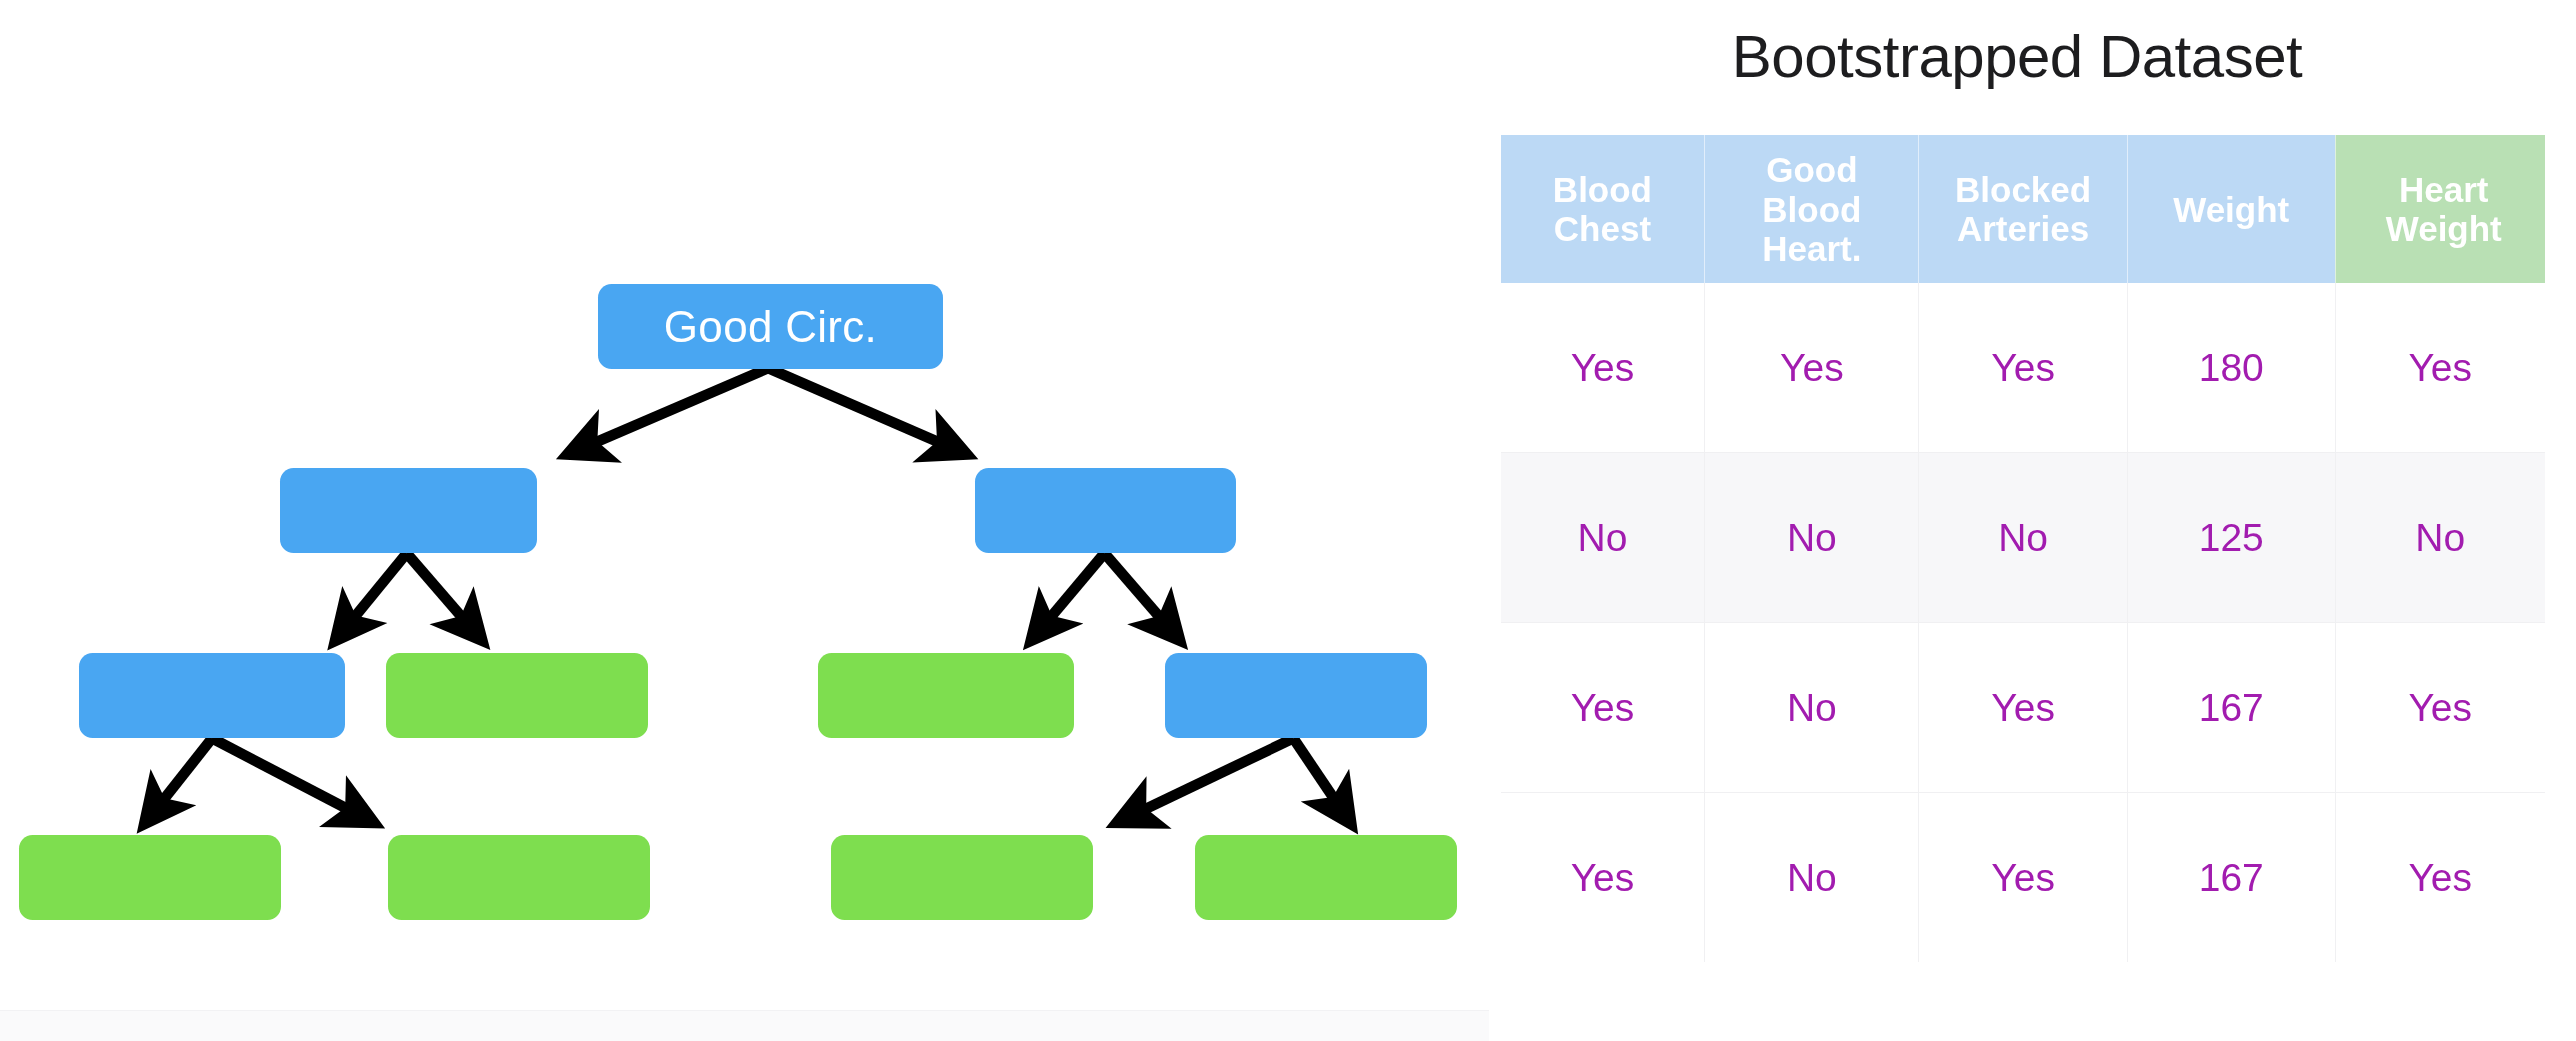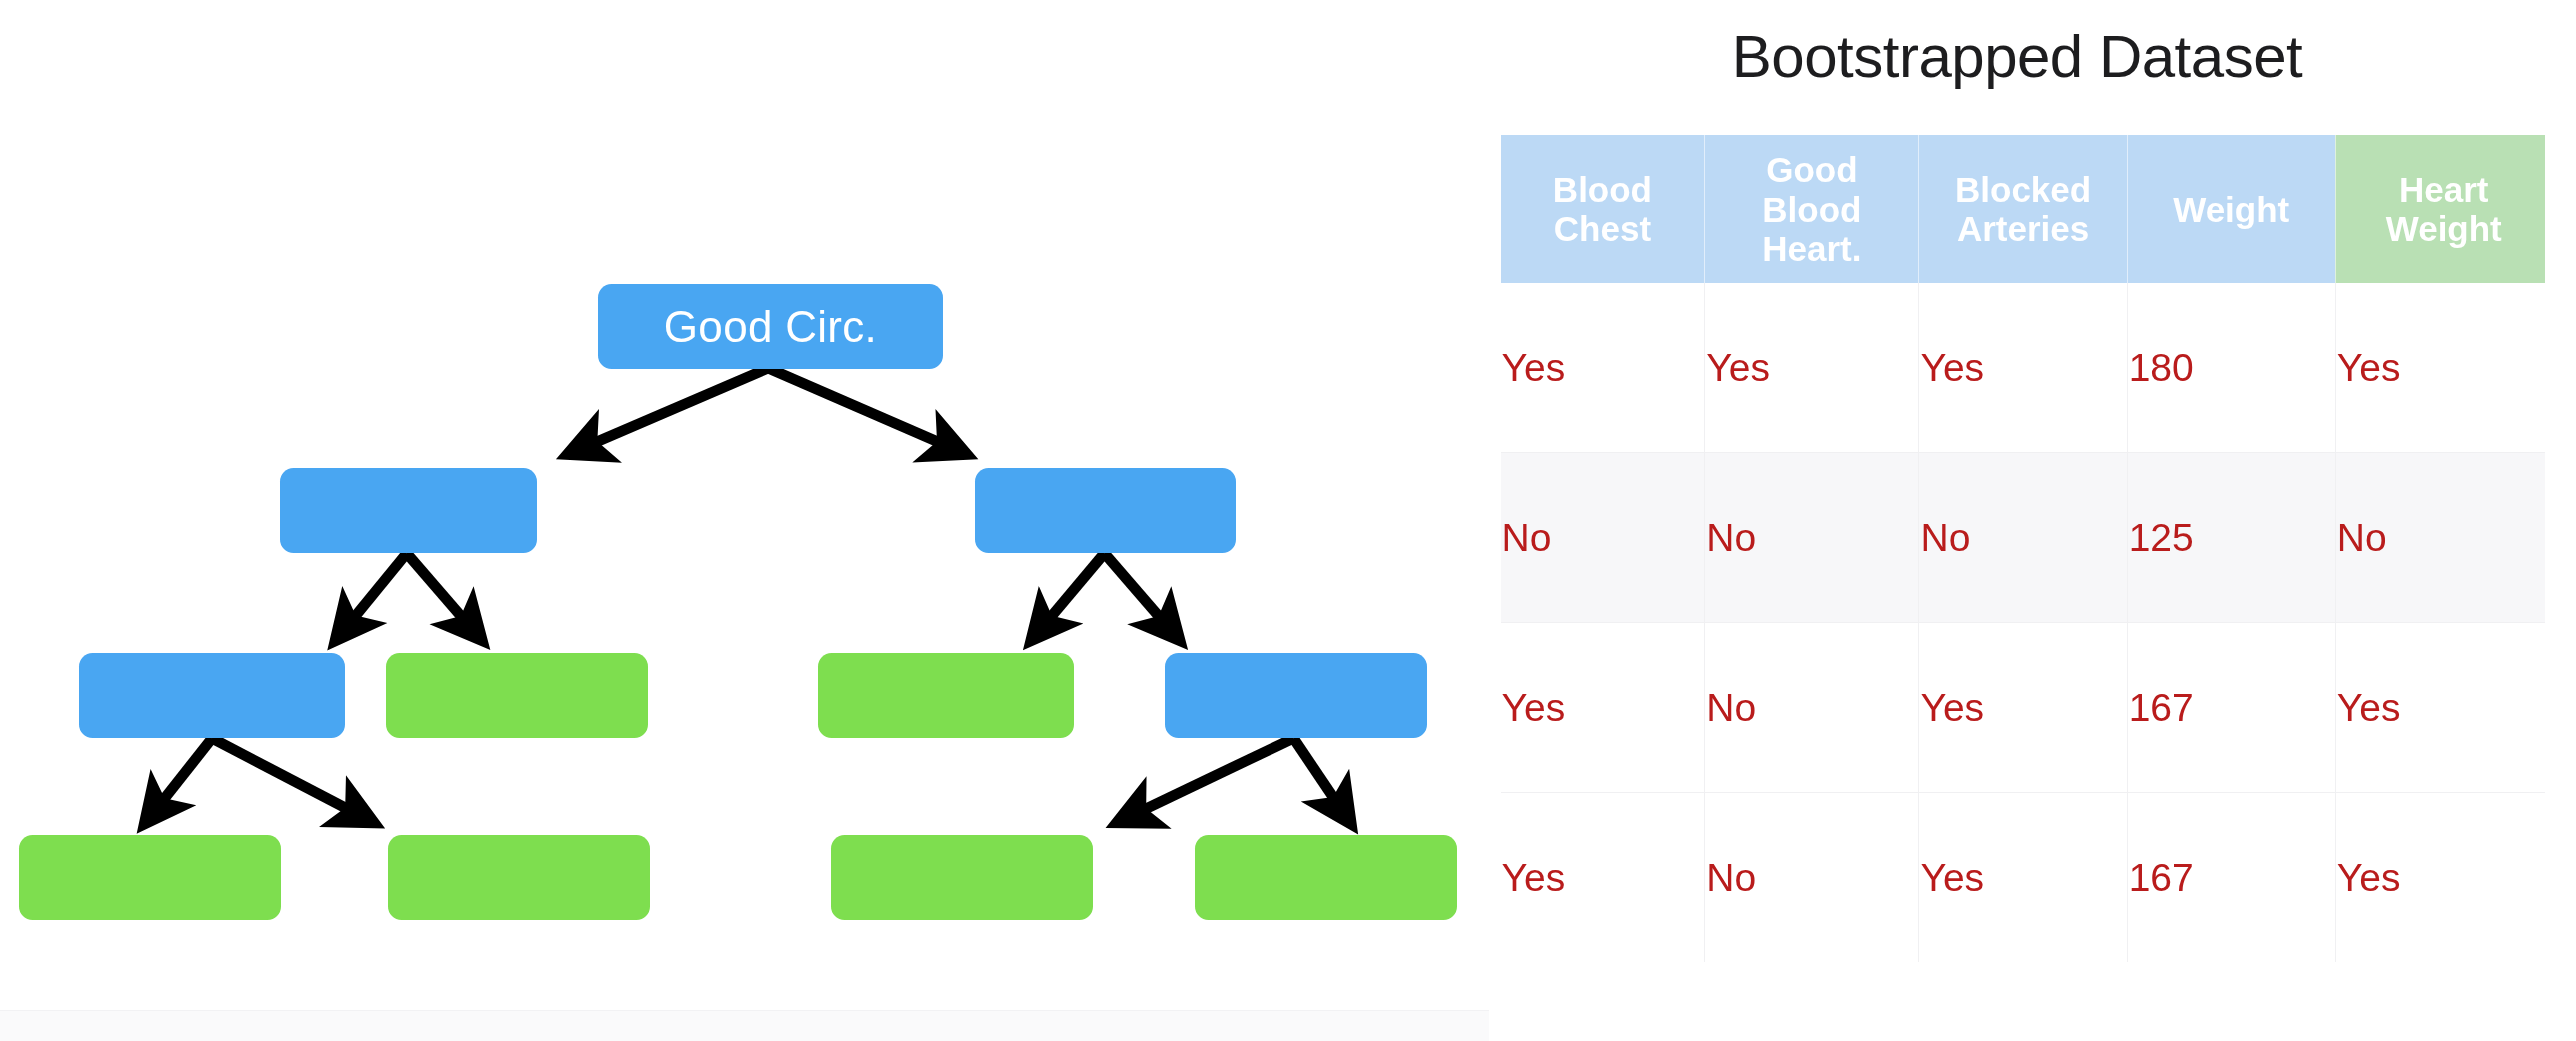--- a/index.html
+++ b/index.html
@@ -113,22 +113,22 @@
     height: 106px;
     line-height: 1.12;
     border-right: 1px solid rgba(255,255,255,0.55);
   }
   #data-table th.th-feature { background: #bcd9f5; }
   #data-table th.th-target  { background: #b9e0b4; border-right: none; padding-left: 11px; }
 
   #data-table td {
     font-size: 39px;
     font-weight: 400;
-    color: #b91c1c;
-    text-align: left;
+    color: #a21caf;
+    text-align: center;
     vertical-align: middle;
     height: 167px;
     border-right: 1px solid #f0f0f2;
     border-bottom: 1px solid #f0f0f2;
     background: transparent;
   }
   #data-table td:last-child { border-right: none; }
 
   #data-table tbody tr.row-odd  td { background: #ffffff; }
   #data-table tbody tr.row-even td { background: #f7f7f9; }

